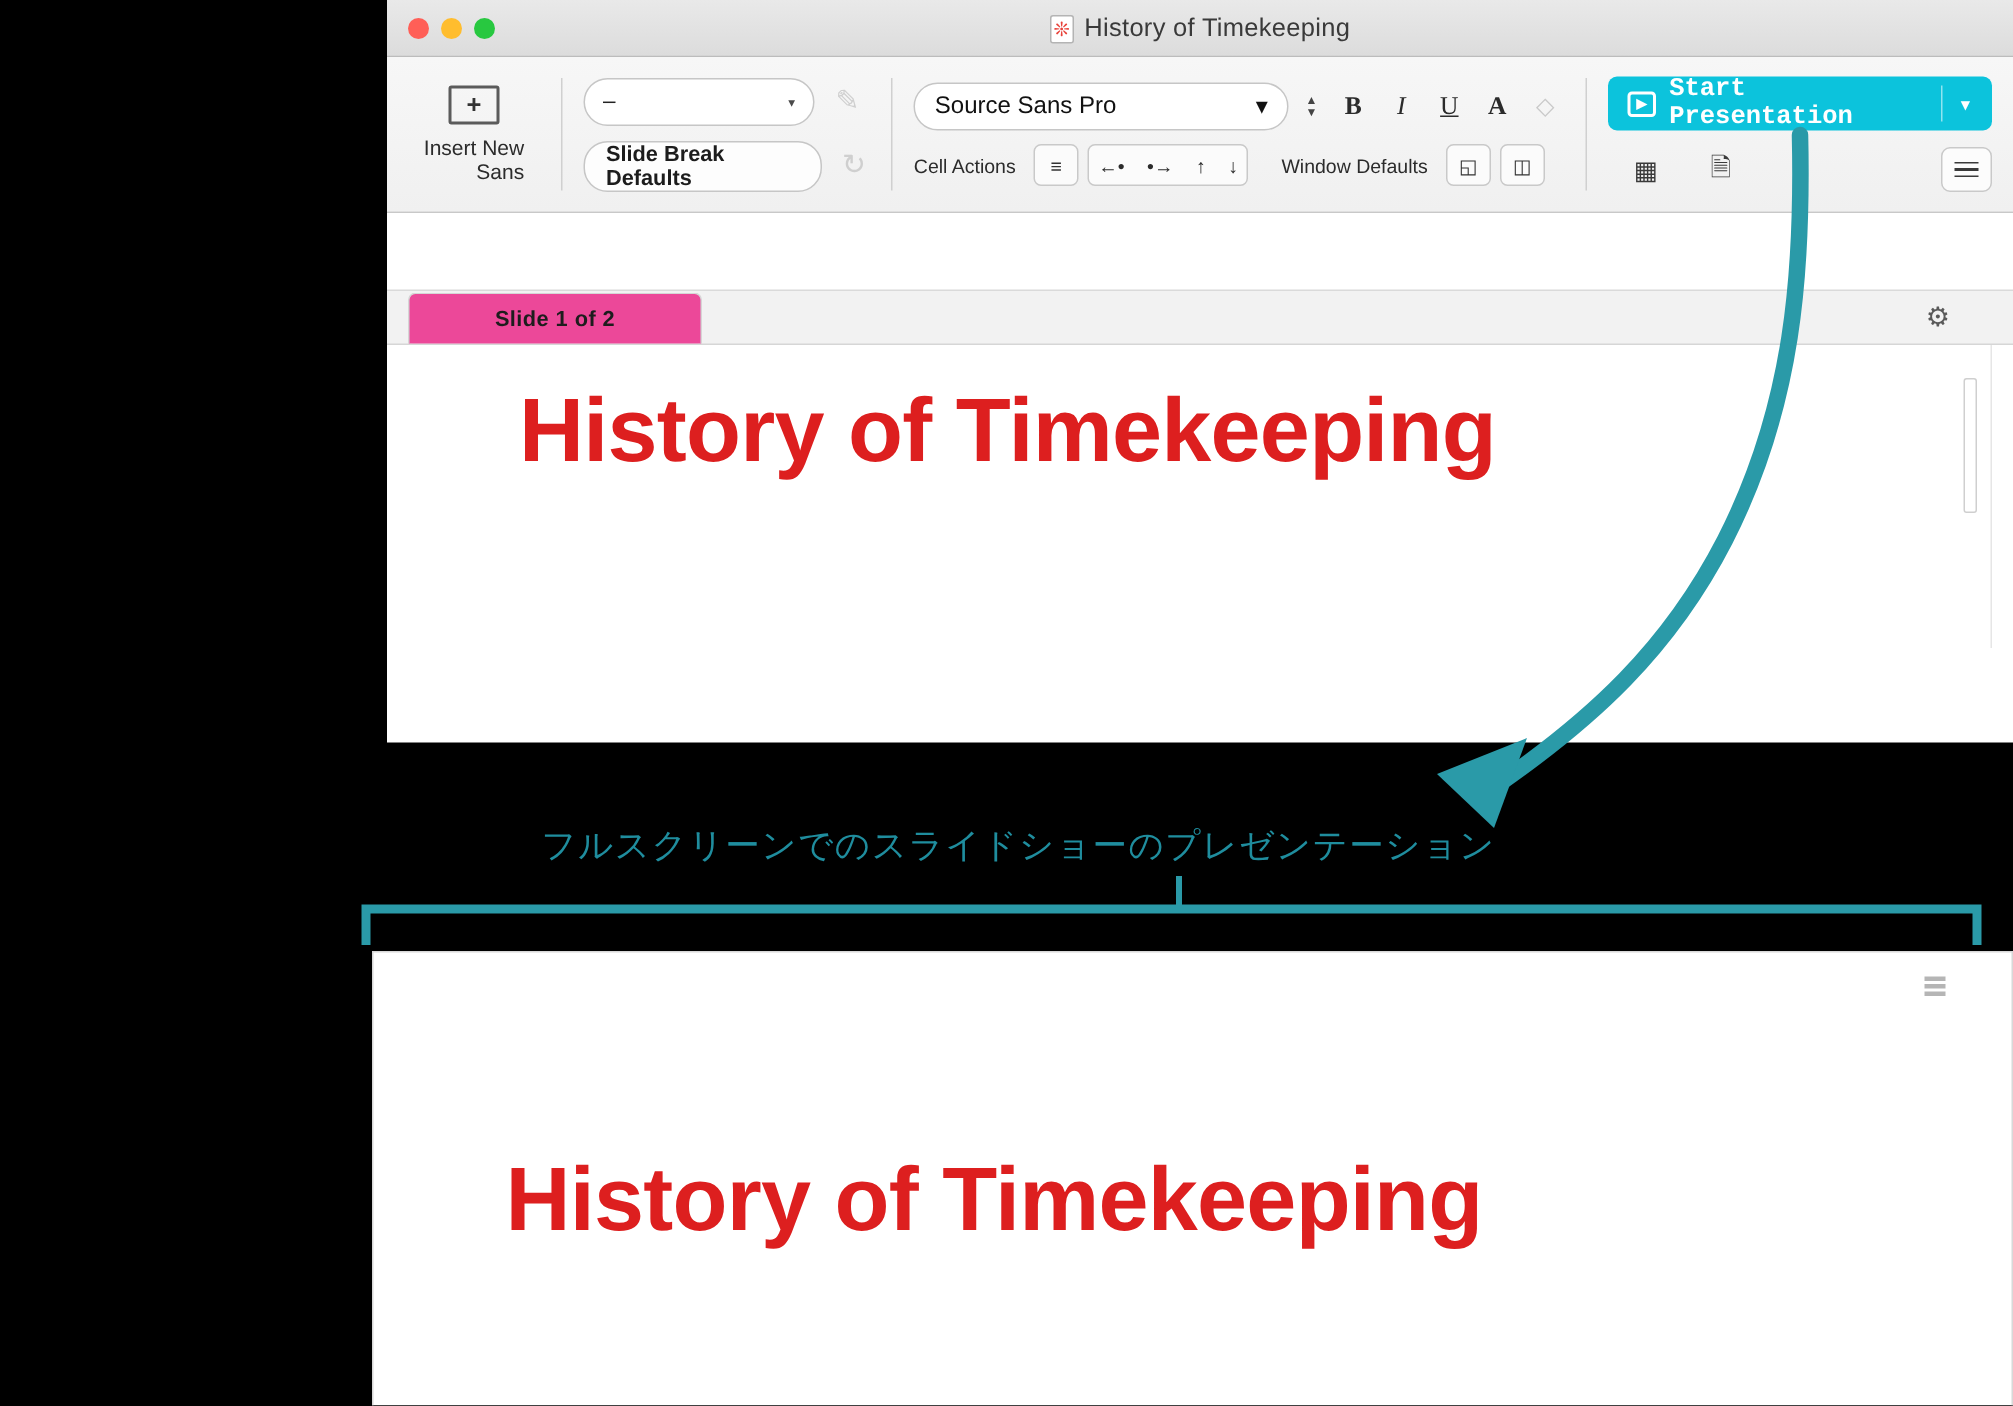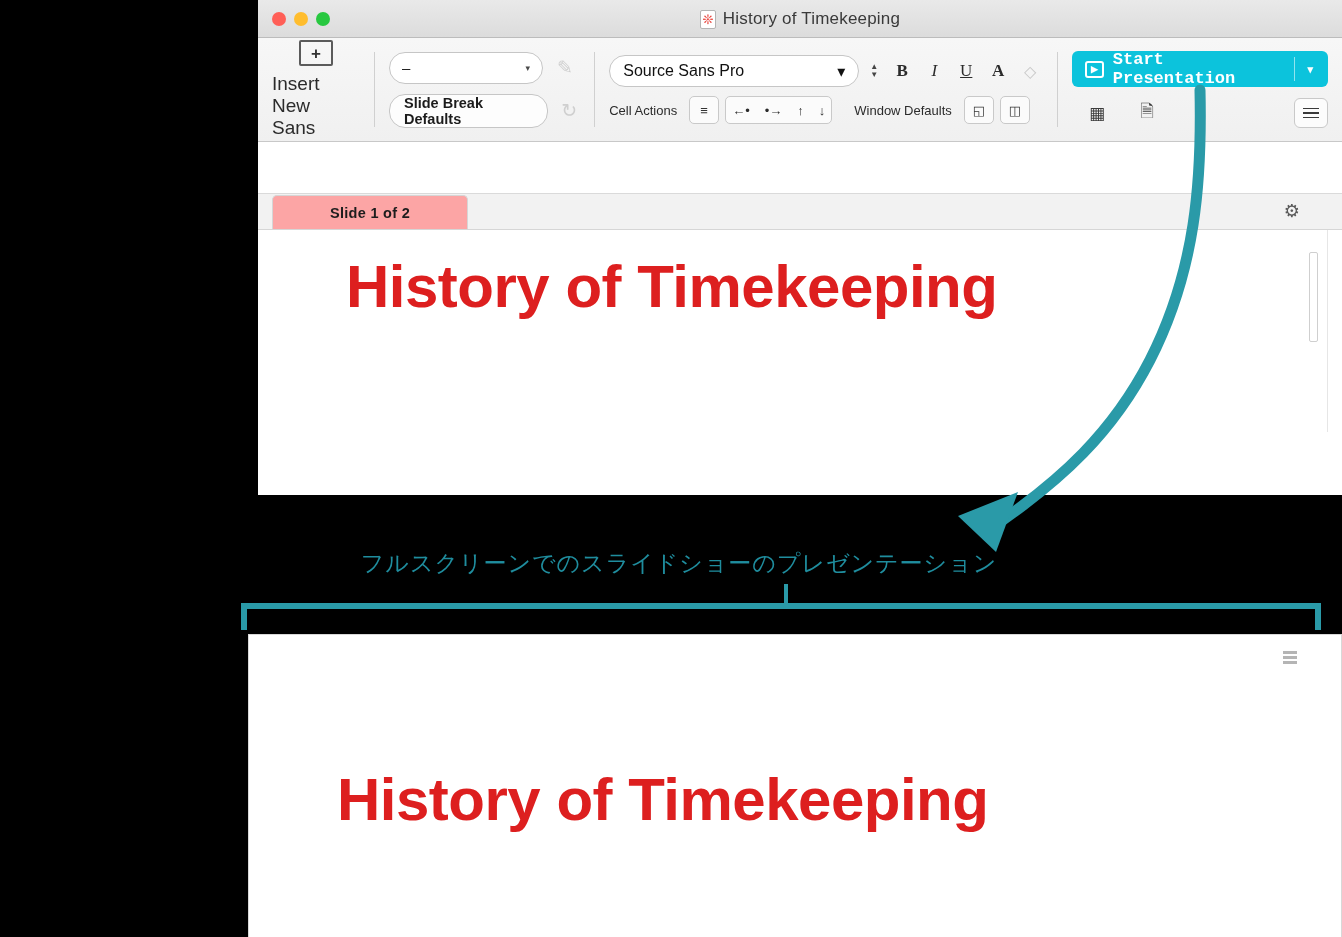--- a/index.html
+++ b/index.html
@@ -49,21 +49,21 @@
   .tb-group { display: flex; flex-direction: column; justify-content: center; padding: 0 14px; }
   .tb-sep { width: 1px; background: #d0d0d0; margin: 14px 0; align-self: stretch; }
 
   
   .ins-slide { align-items: center; gap: 7px; width: 122px; }
   .ins-box {
     width: 34px; height: 26px; border: 2px solid #5b5b5b; border-radius: 2px;
     display: flex; align-items: center; justify-content: center;
     font-size: 17px; color: #333; line-height: 1; font-weight: 700;
   }
-  .ins-label { font-size: 19px; color: #2b2b2b; text-align: left; line-height: 1.15; }
+  .ins-label { font-size: 14px; color: #2b2b2b; text-align: right; line-height: 1.15; }
 
   
   .sb-group { gap: 10px; }
   .sb-row { display: flex; align-items: center; gap: 10px; }
   .combo {
     height: 32px; border: 1px solid #c6c6c6; border-radius: 16px; background: #fff;
     display: flex; align-items: center; justify-content: space-between;
     padding: 0 12px; font-size: 15px; color: #222; min-width: 154px;
   }
   .combo .caret { font-size: 9px; color: #4a4a4a; margin-left: 10px; }
@@ -128,21 +128,21 @@
   
   .blank-strip { height: 52px; background: #ffffff; border-bottom: 1px solid #dadada; }
 
   
   .tabbar {
     position: relative; height: 36px; background: #f2f2f2;
     border-bottom: 1px solid #d6d6d6; display: flex; align-items: flex-end;
   }
   .tab {
     margin-left: 14px; height: 34px; min-width: 196px;
-    background: #fca5a5; border: 1px solid #d6d6d6; border-bottom: none;
+    background: #ec4899; border: 1px solid #d6d6d6; border-bottom: none;
     border-radius: 5px 5px 0 0; display: flex; align-items: center; justify-content: center;
     font-size: 14.5px; color: #1d1d1d; font-weight: 600; letter-spacing: .3px;
   }
   .gear { position: absolute; right: 42px; top: 6px; font-size: 18px; color: #5a5a5a; }
 
   
   .canvas { position: relative; height: 202px; background: #ffffff; }
   .slide-title-top {
     position: absolute; left: 88px; top: 22px;
     font-size: 60px; font-weight: 700; color: #dd1f1f; letter-spacing: -0.5px;

